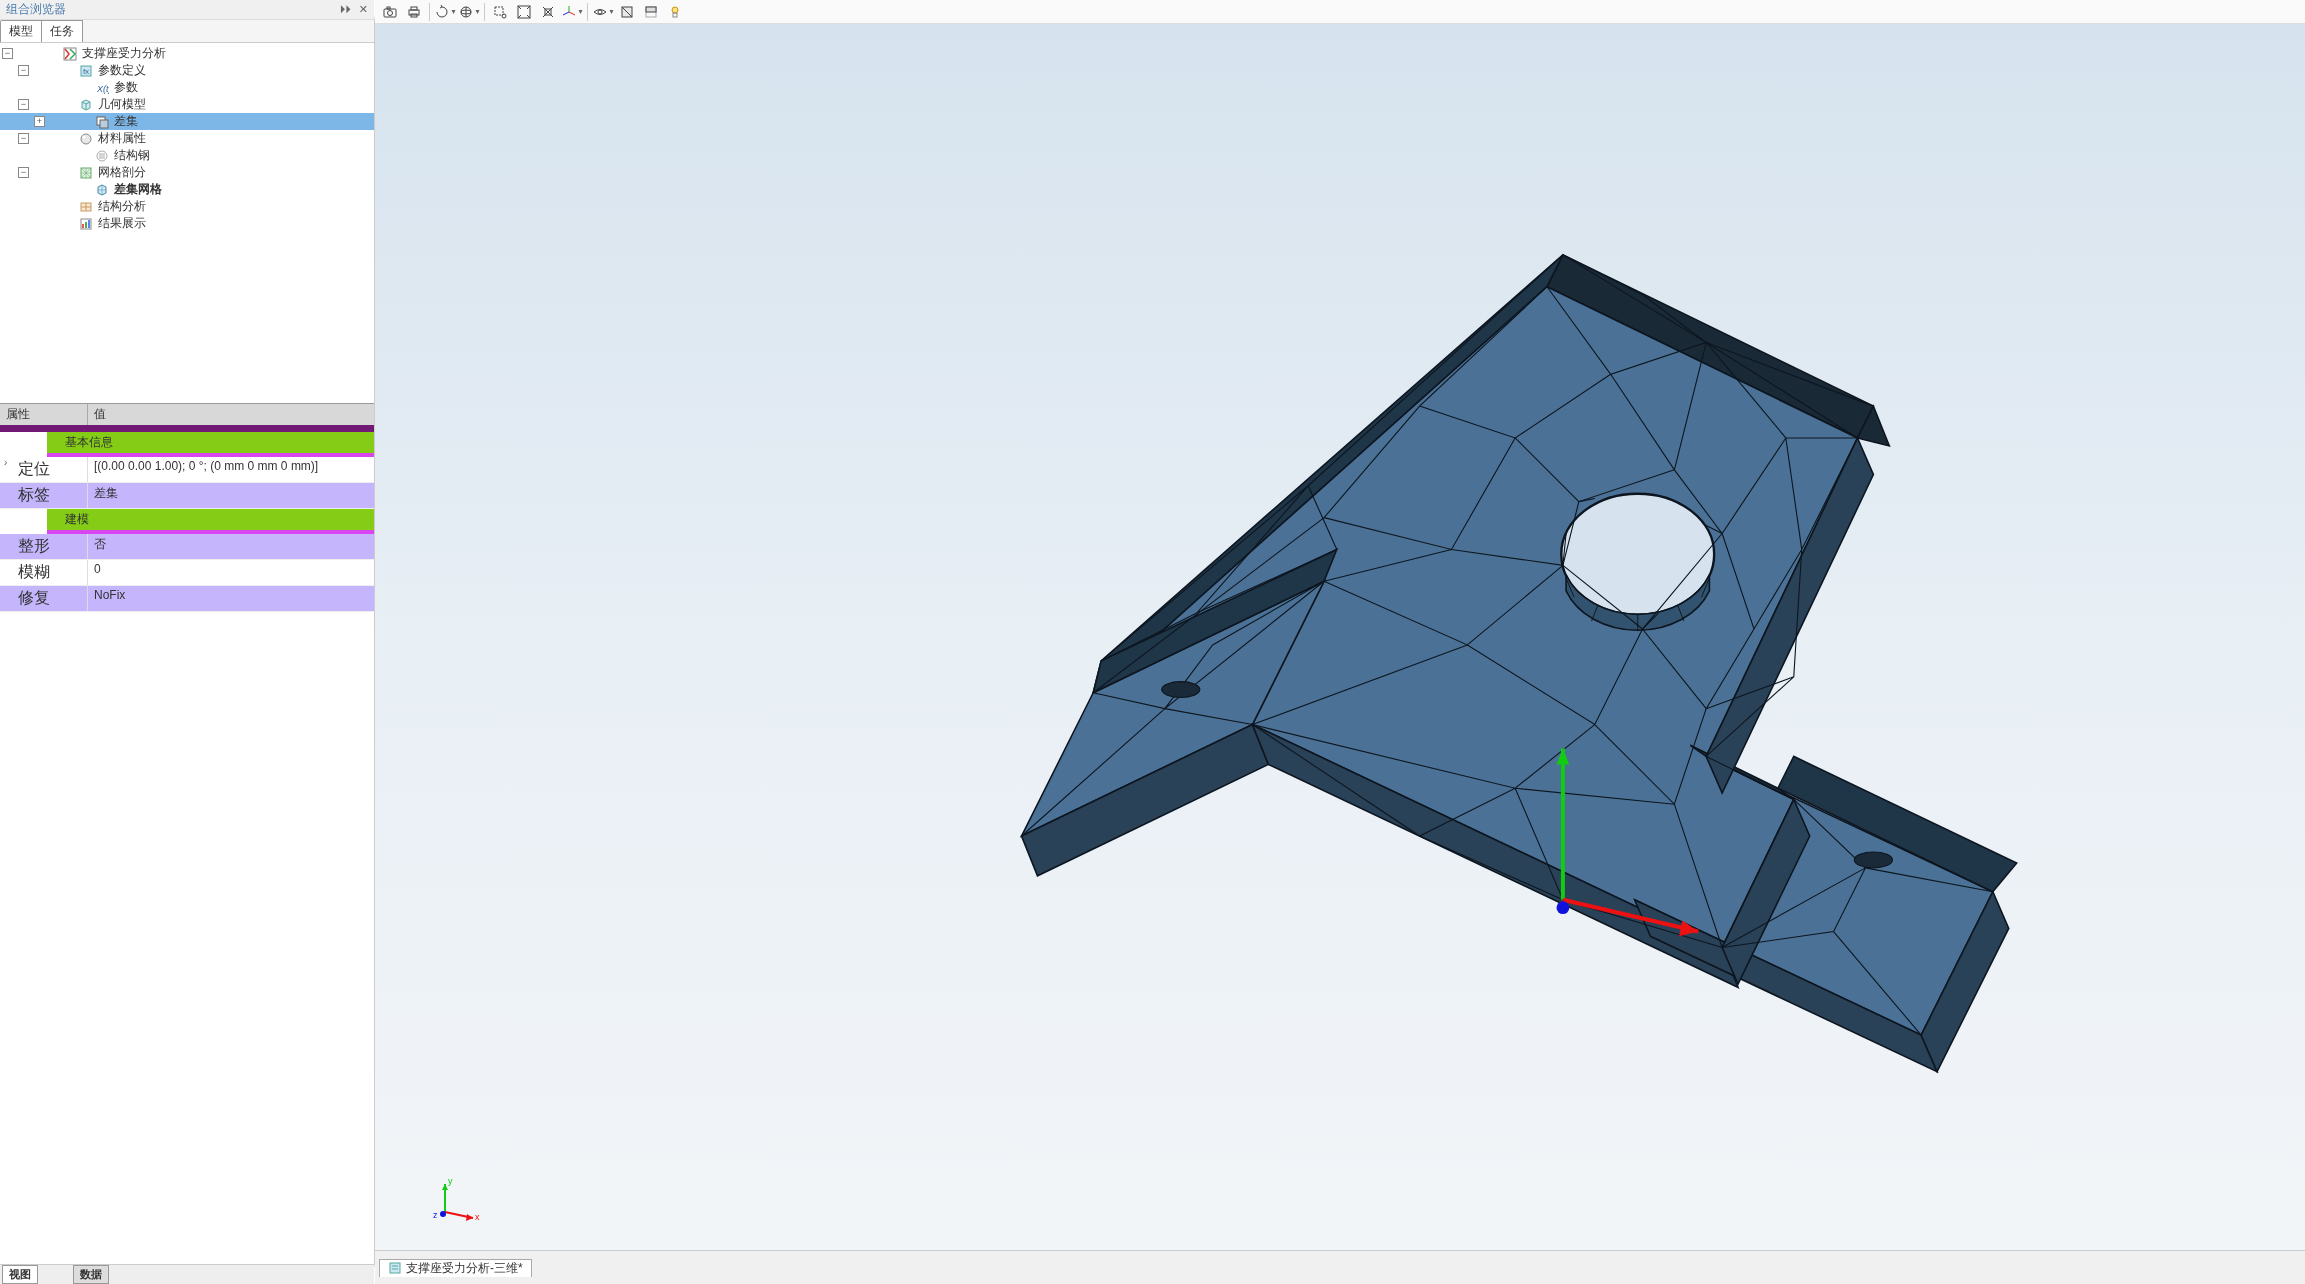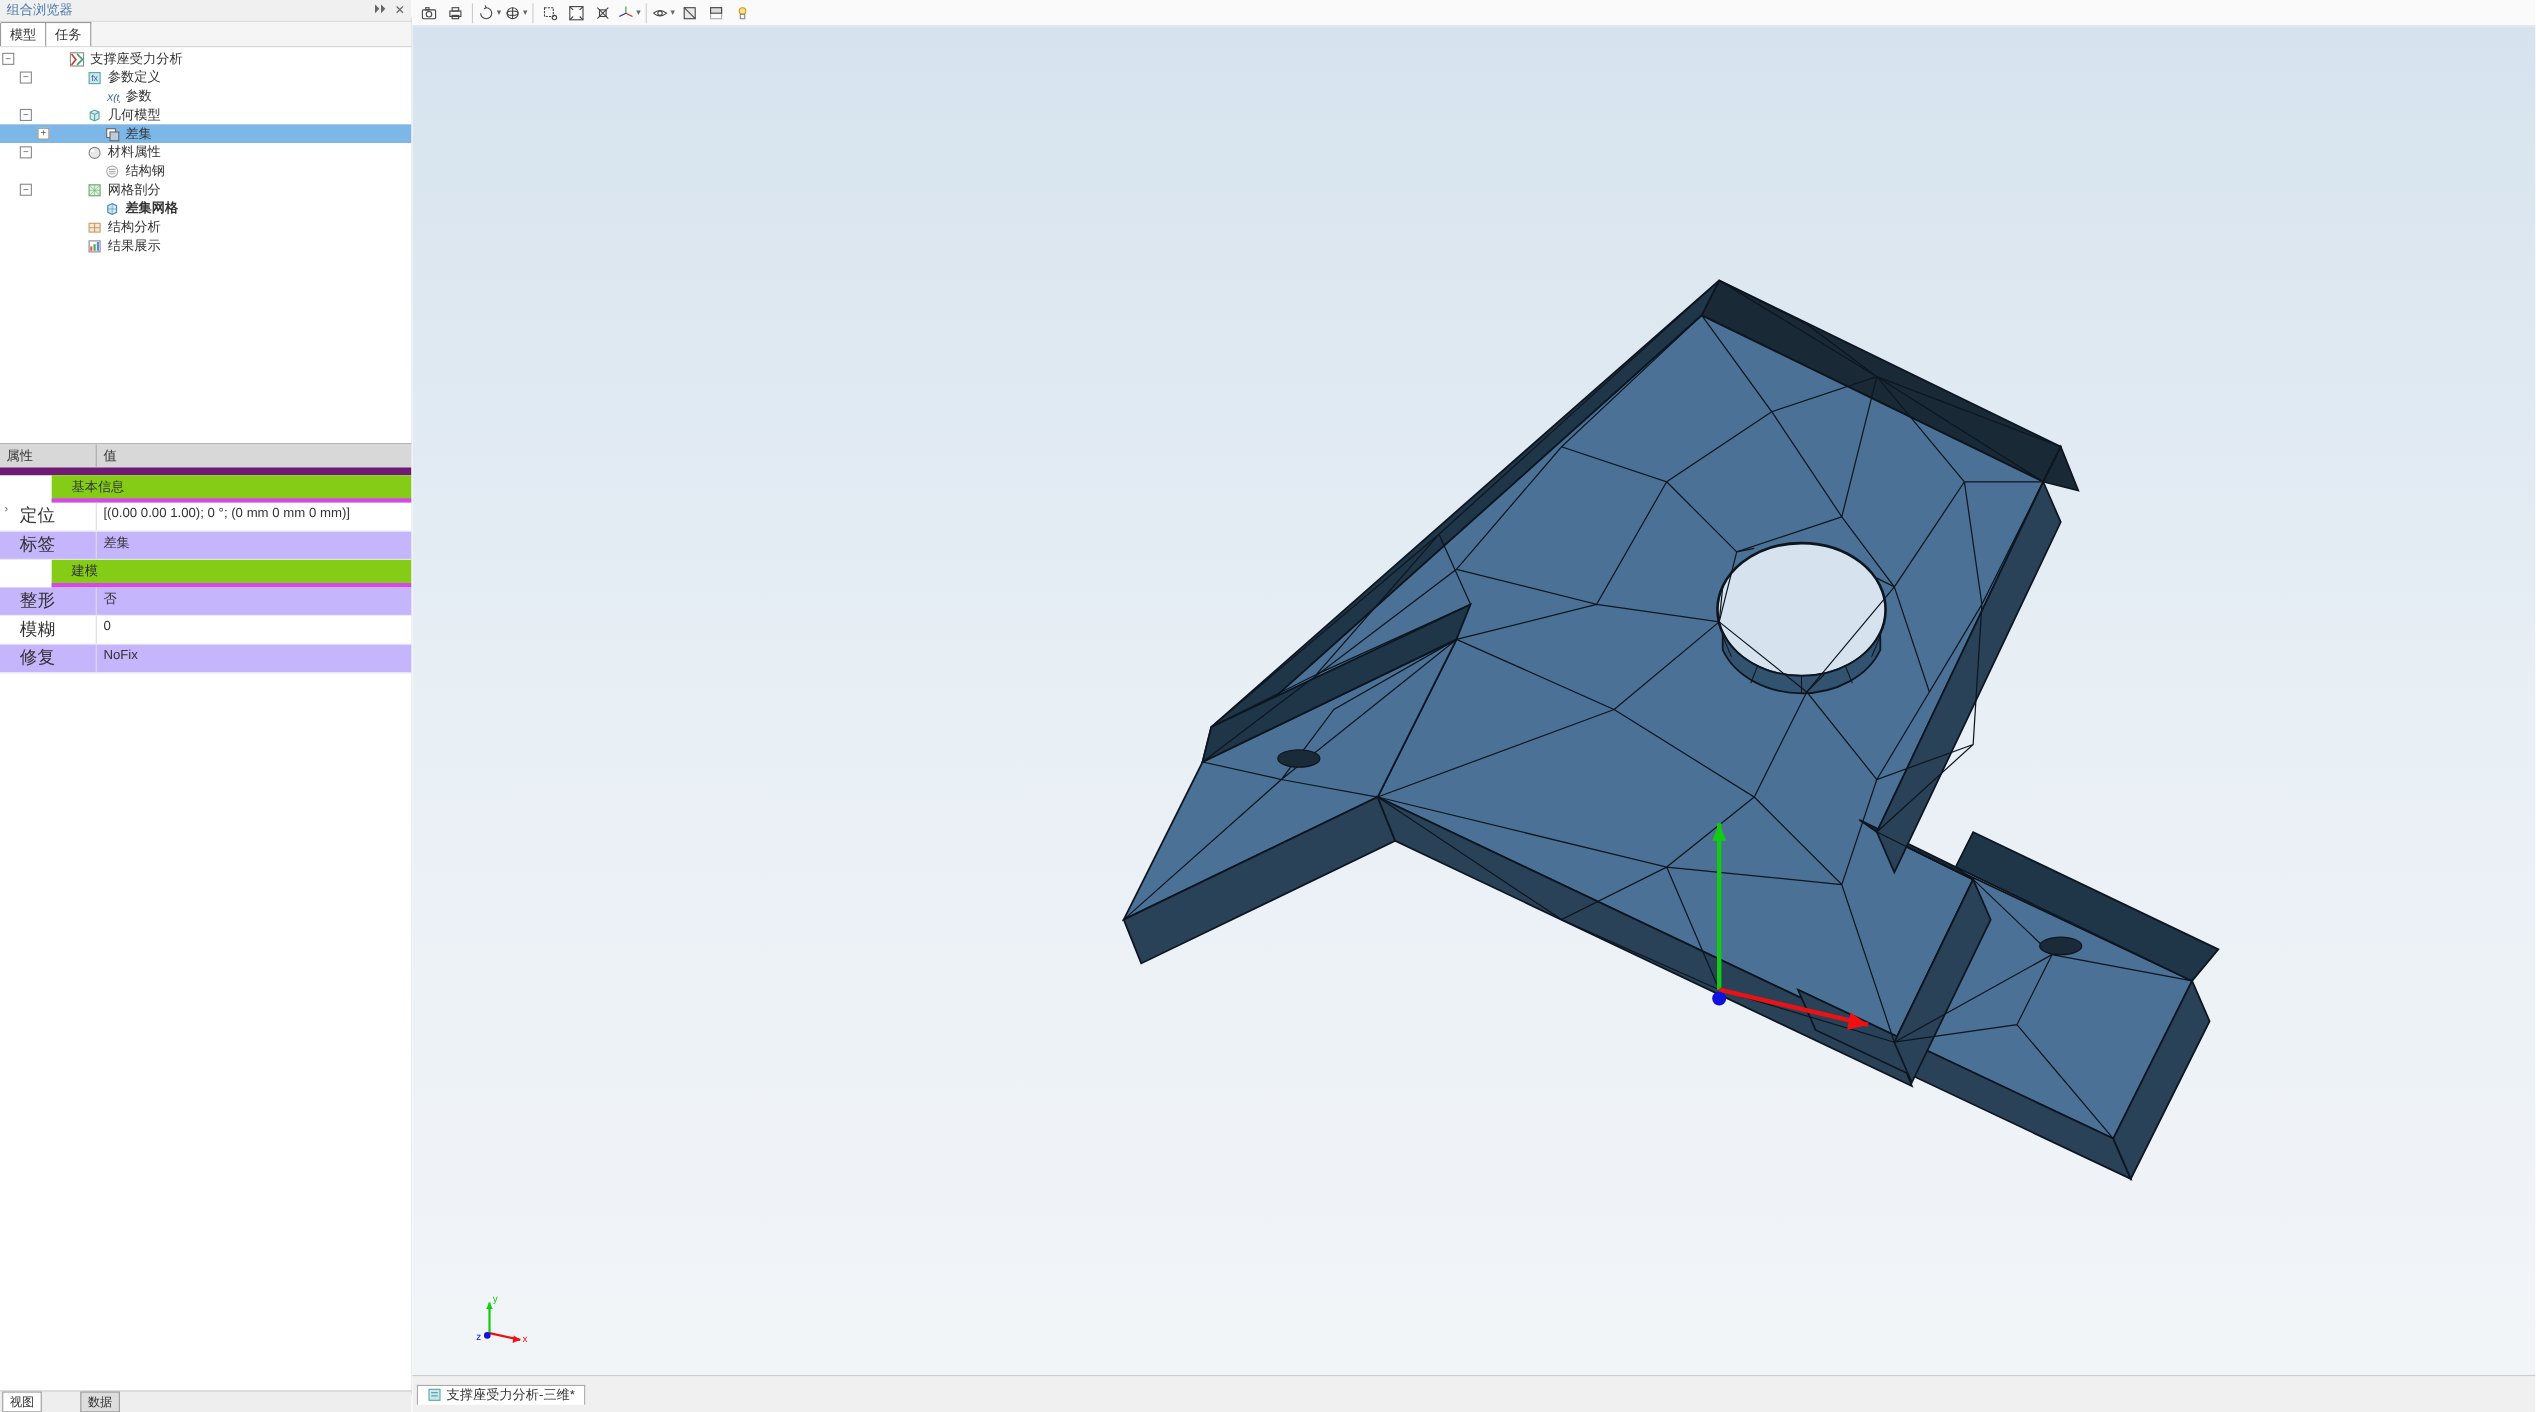--- a/index.html
+++ b/index.html
@@ -174,20 +174,21 @@
       color: #666;
     }
     .pg-row-wrap { position: relative; }
     
     
     .bottom-tabs {
       display: flex;
       background: #eee;
       border-top: 1px solid #ccc;
       padding: 0 2px;
+      font-weight: bold;
     }
     .bottom-tab {
       padding: 1px 6px;
       border: 1px solid #999;
       background: #fff;
       font-size: 11px;
       cursor: pointer;
       margin-right: -1px;
     }
     .bottom-tab.active {

